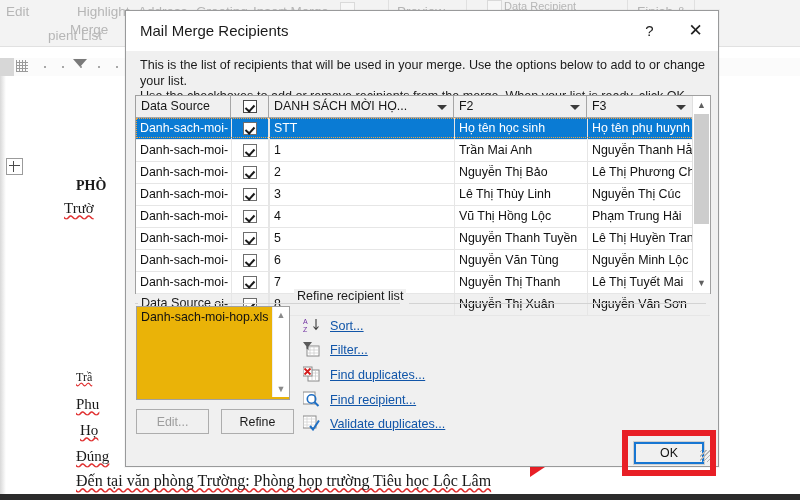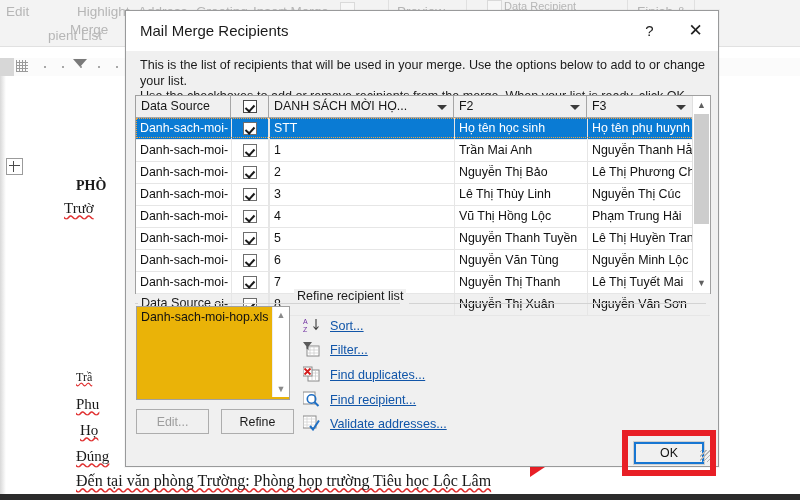--- a/index.html
+++ b/index.html
@@ -383,18 +383,18 @@
   </span>
   <div class="rlink" style="left:204px;top:382px;">Find recipient...</div>
 
   <span class="ricon" style="left:177px;top:404px;">
     <svg width="17" height="16" viewBox="0 0 17 16">
         <rect x="0" y="1" width="13" height="12" fill="#ffffff" stroke="#8a8a8a" stroke-width="1"></rect>
         <path d="M0 4 h13 M0 7 h13 M0 10 h13 M4 1 v12 M8.5 1 v12" stroke="#cfcfcf" stroke-width="0.7"></path>
         <path d="M7 11 L10 14.5 L16 5.5" stroke="#1f6fc4" fill="none" stroke-width="2"></path>
       </svg>
   </span>
-  <div class="rlink" style="left:204px;top:406px;">Validate addresses...</div>
+  <div class="rlink" style="left:204px;top:406px;">Validate duplicates...</div>
 </div>
 
 <div class="ok-btn">OK</div>
 <div class="grip"></div>
 <div class="red-rect"></div>
 
 </body></html>

